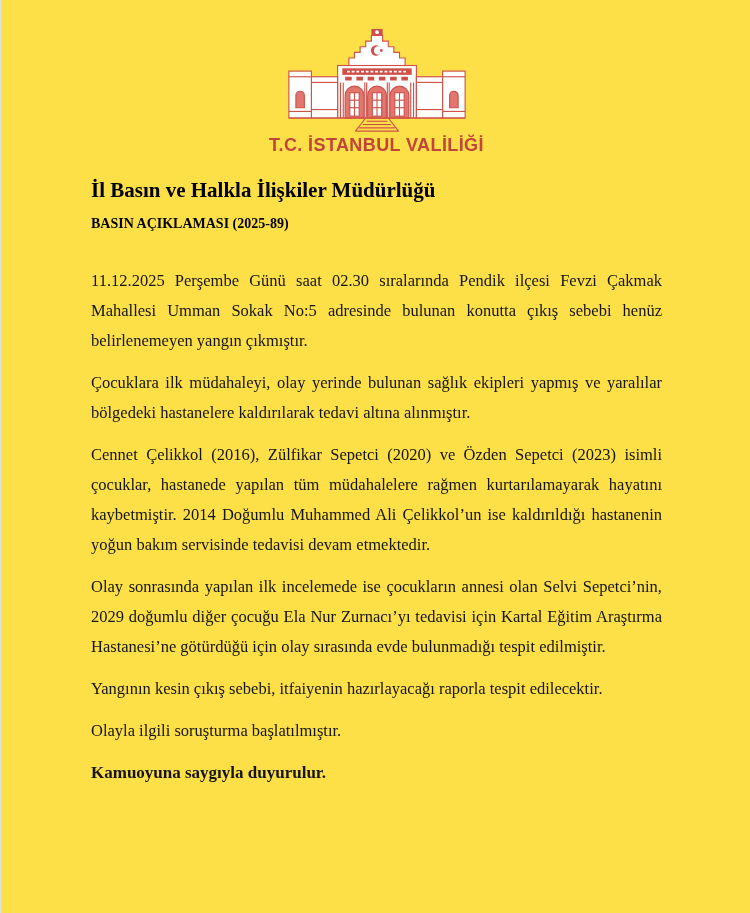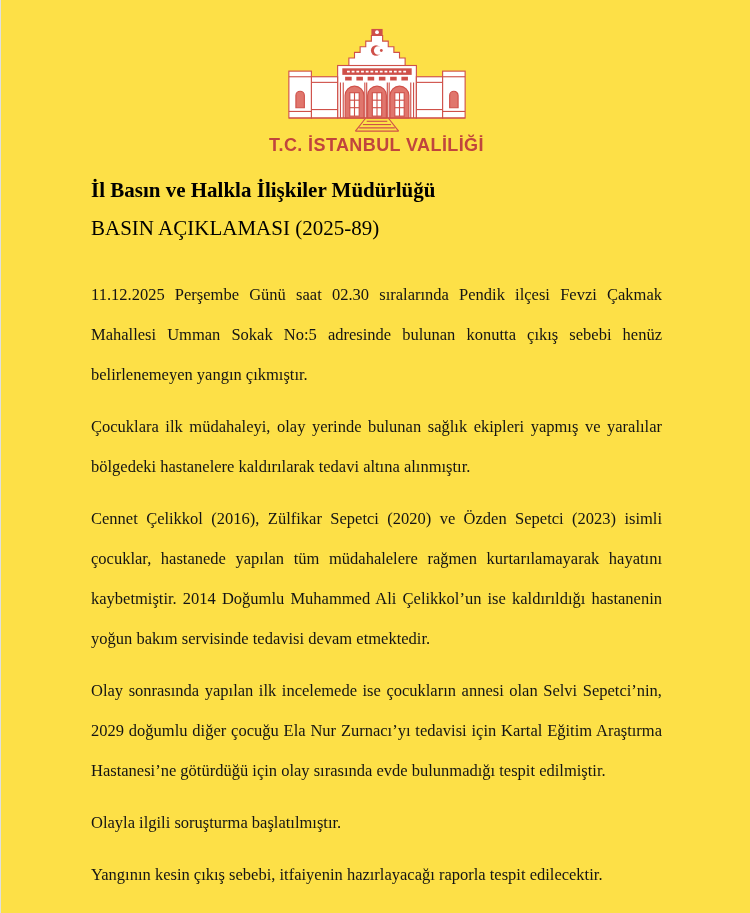--- a/index.html
+++ b/index.html
@@ -26,29 +26,29 @@
   }
   .doc-header{}
   .dept-title{
     margin:22px 0 0;
     font-size:21px;
     font-weight:700;
     color:#000;
   }
   .doc-title{
     margin:13px 0 0;
-    font-size:21px;
-    font-weight:400;
+    font-size:14px;
+    font-weight:700;
     color:#000;
   }
   .doc-body{margin-top:34px;}
   .doc-body p{
     margin:0 0 12px;
     font-size:16.5px;
-    line-height:40px;
+    line-height:30px;
     text-align:justify;
     color:#141414;
   }
   .doc-body p.closing{
     font-weight:700;
     font-size:17px;
     text-align:left;
   }
 </style>
 </head>
@@ -138,18 +138,18 @@
   <div class="doc-header">
     <div class="dept-title">İl Basın ve Halkla İlişkiler Müdürlüğü</div>
     <div class="doc-title">BASIN AÇIKLAMASI (2025-89)</div>
   </div>
 
   <div class="doc-body">
     <p>11.12.2025 Perşembe Günü saat 02.30 sıralarında Pendik ilçesi Fevzi Çakmak Mahallesi Umman Sokak No:5 adresinde bulunan konutta çıkış sebebi henüz belirlenemeyen yangın çıkmıştır.</p>
     <p>Çocuklara ilk müdahaleyi, olay yerinde bulunan sağlık ekipleri yapmış ve yaralılar bölgedeki hastanelere kaldırılarak tedavi altına alınmıştır.</p>
     <p>Cennet Çelikkol (2016), Zülfikar Sepetci (2020) ve Özden Sepetci (2023) isimli çocuklar, hastanede yapılan tüm müdahalelere rağmen kurtarılamayarak hayatını kaybetmiştir. 2014 Doğumlu Muhammed Ali Çelikkol’un ise kaldırıldığı hastanenin yoğun bakım servisinde tedavisi devam etmektedir.</p>
     <p>Olay sonrasında yapılan ilk incelemede ise çocukların annesi olan Selvi Sepetci’nin, 2029 doğumlu diğer çocuğu Ela Nur Zurnacı’yı tedavisi için Kartal Eğitim Araştırma Hastanesi’ne götürdüğü için olay sırasında evde bulunmadığı tespit edilmiştir.</p>
+    <p>Yangının kesin çıkış sebebi, itfaiyenin hazırlayacağı raporla tespit edilecektir.</p>
     <p>Olayla ilgili soruşturma başlatılmıştır.</p>
-    <p>Yangının kesin çıkış sebebi, itfaiyenin hazırlayacağı raporla tespit edilecektir.</p>
     <p class="closing">Kamuoyuna saygıyla duyurulur.</p>
   </div>
 
 </div>
 
 </body></html>

